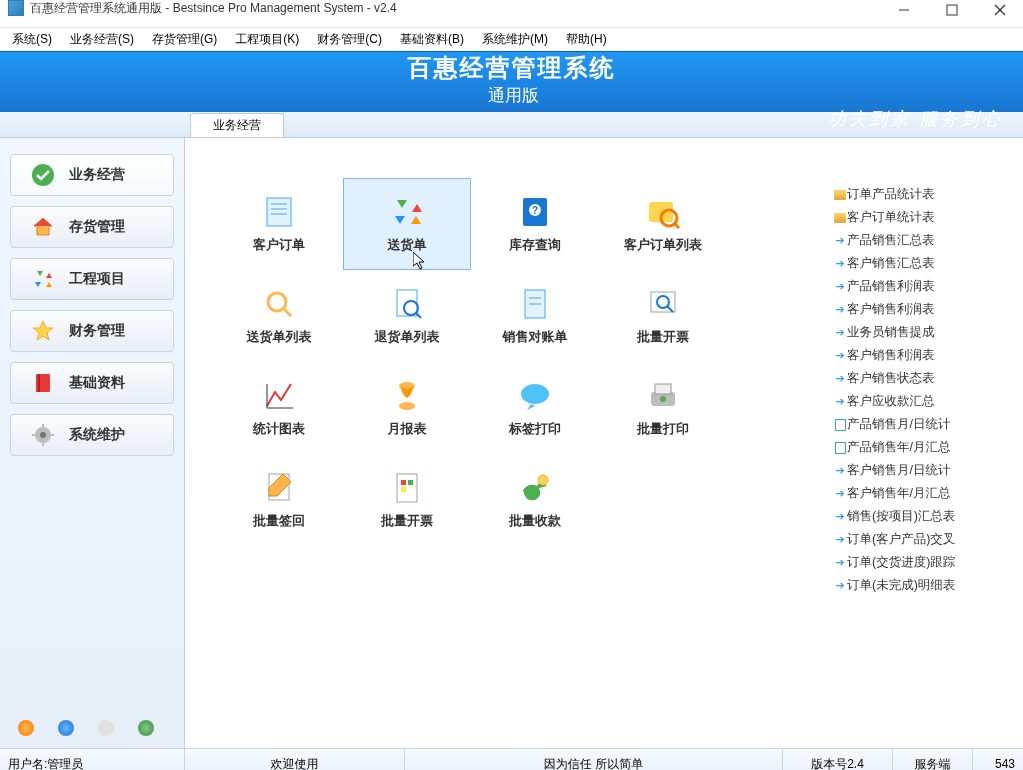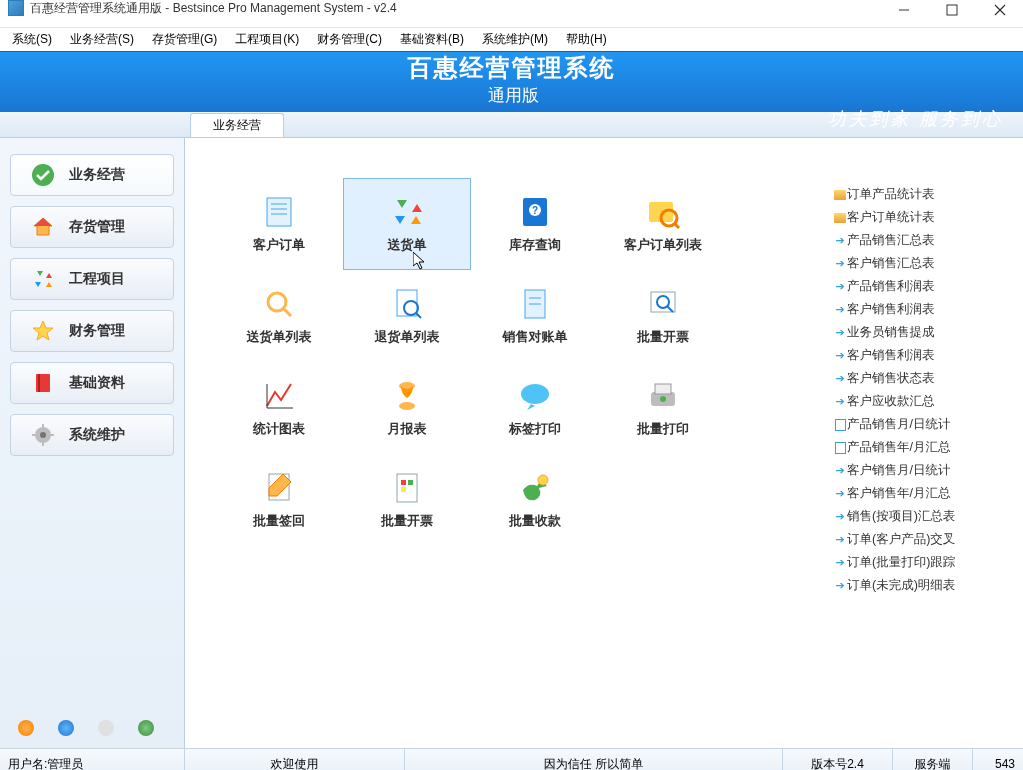--- a/index.html
+++ b/index.html
@@ -399,21 +399,21 @@
         <div class="link-item">
           <span class="link-bullet bullet-arrow">➔</span>
           <span>销售(按项目)汇总表</span>
         </div>
         <div class="link-item">
           <span class="link-bullet bullet-arrow">➔</span>
           <span>订单(客户产品)交叉</span>
         </div>
         <div class="link-item">
           <span class="link-bullet bullet-arrow">➔</span>
-          <span>订单(批量打印)跟踪</span>
+          <span>订单(交货进度)跟踪</span>
         </div>
         <div class="link-item">
           <span class="link-bullet bullet-arrow">➔</span>
           <span>订单(未完成)明细表</span>
         </div>
       </div>
   </div>
 </div>
 
 <div class="statusbar">

